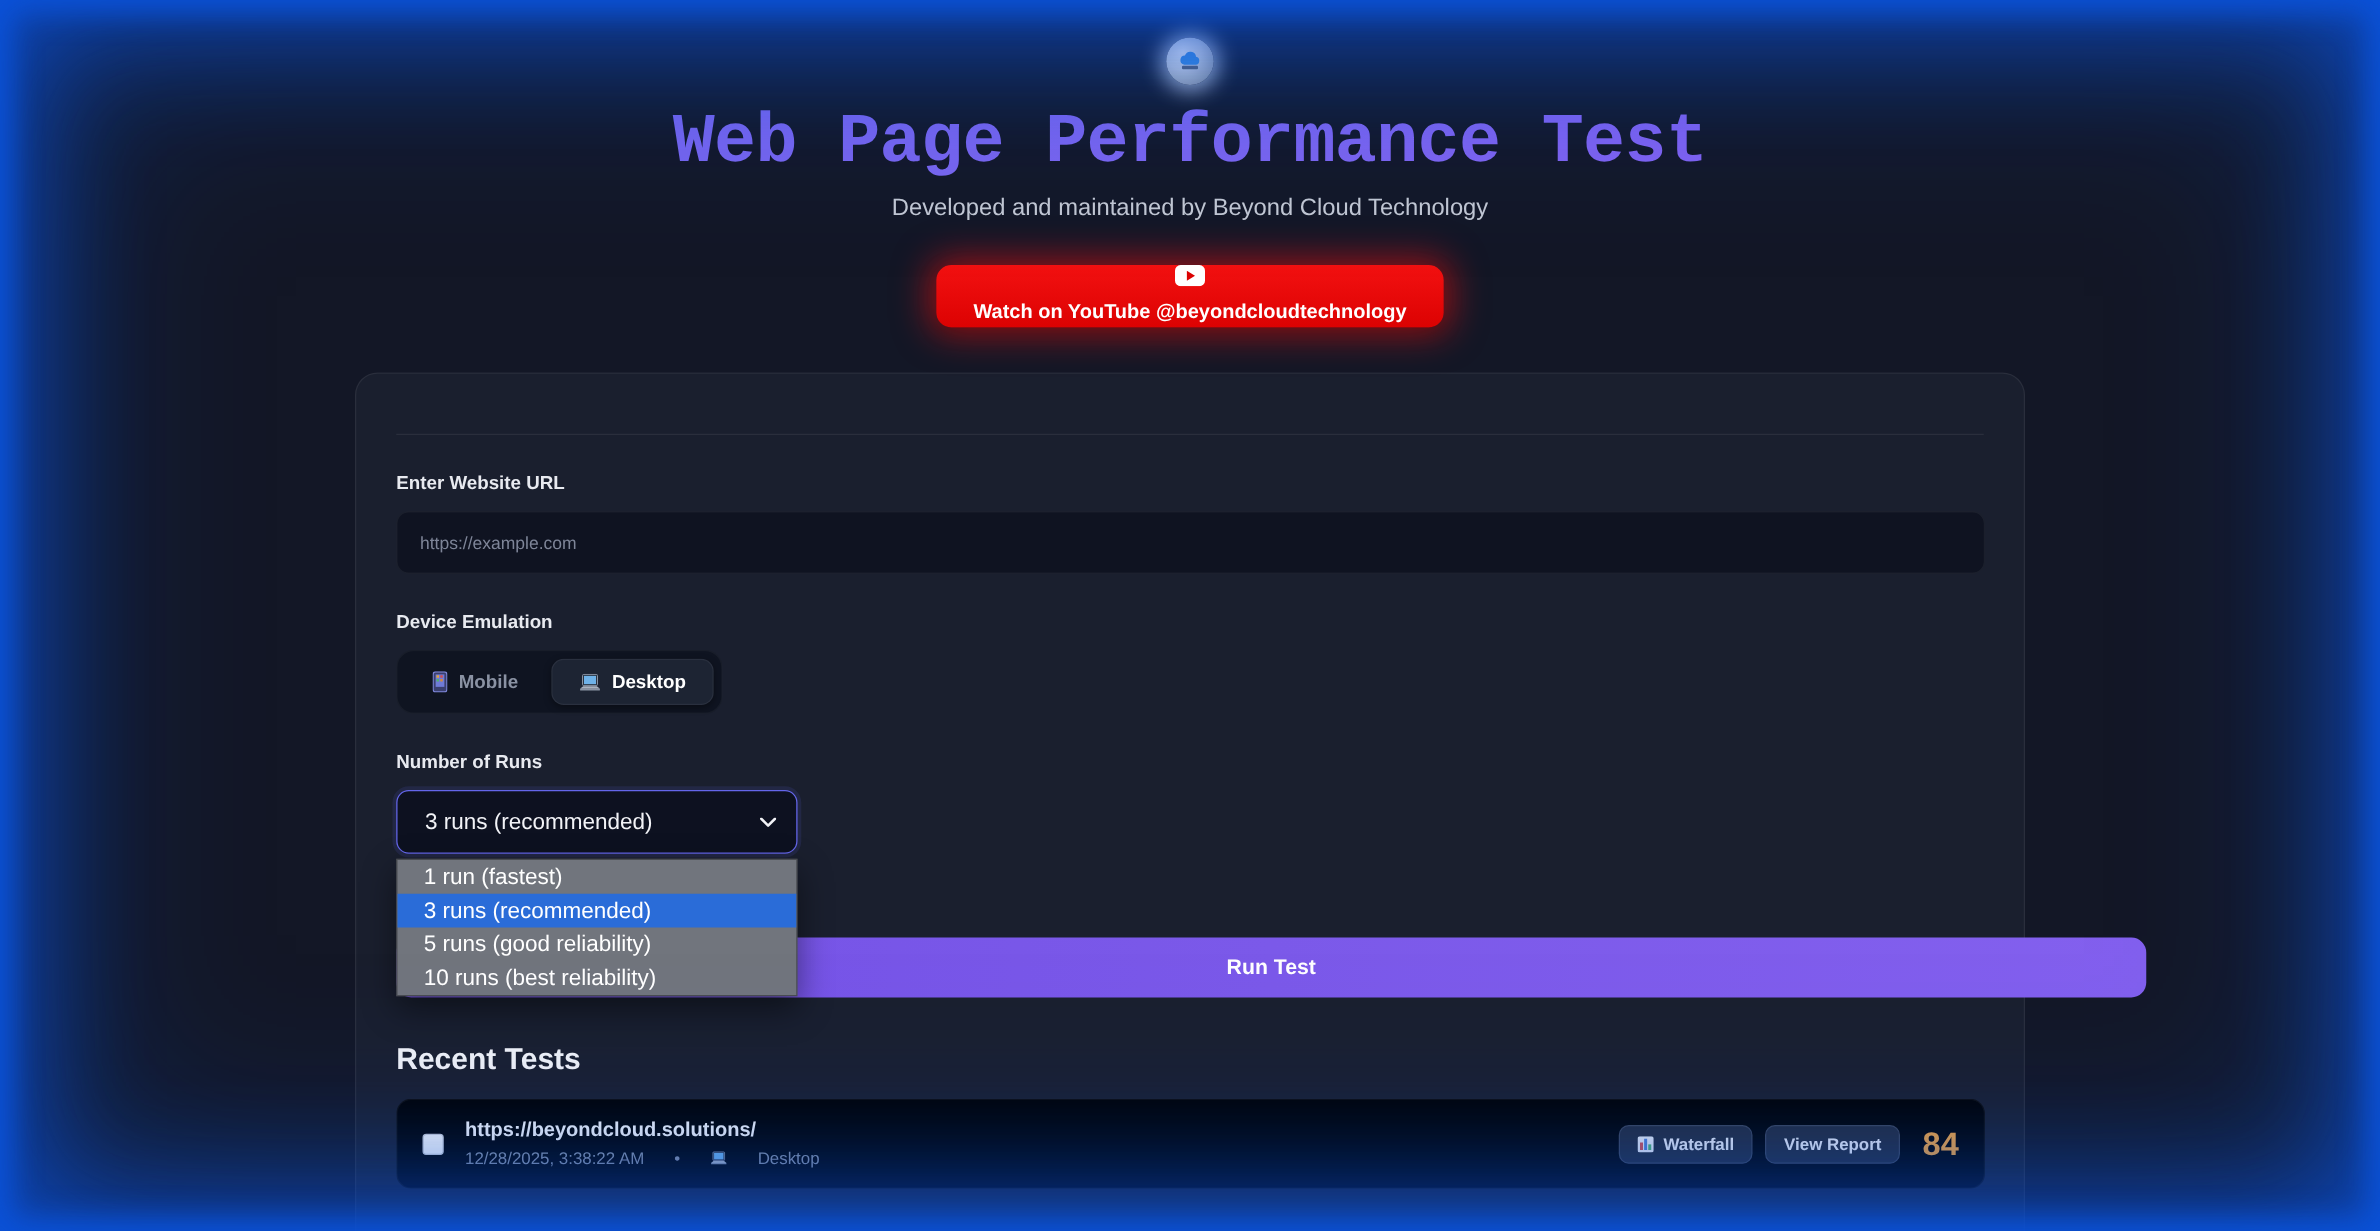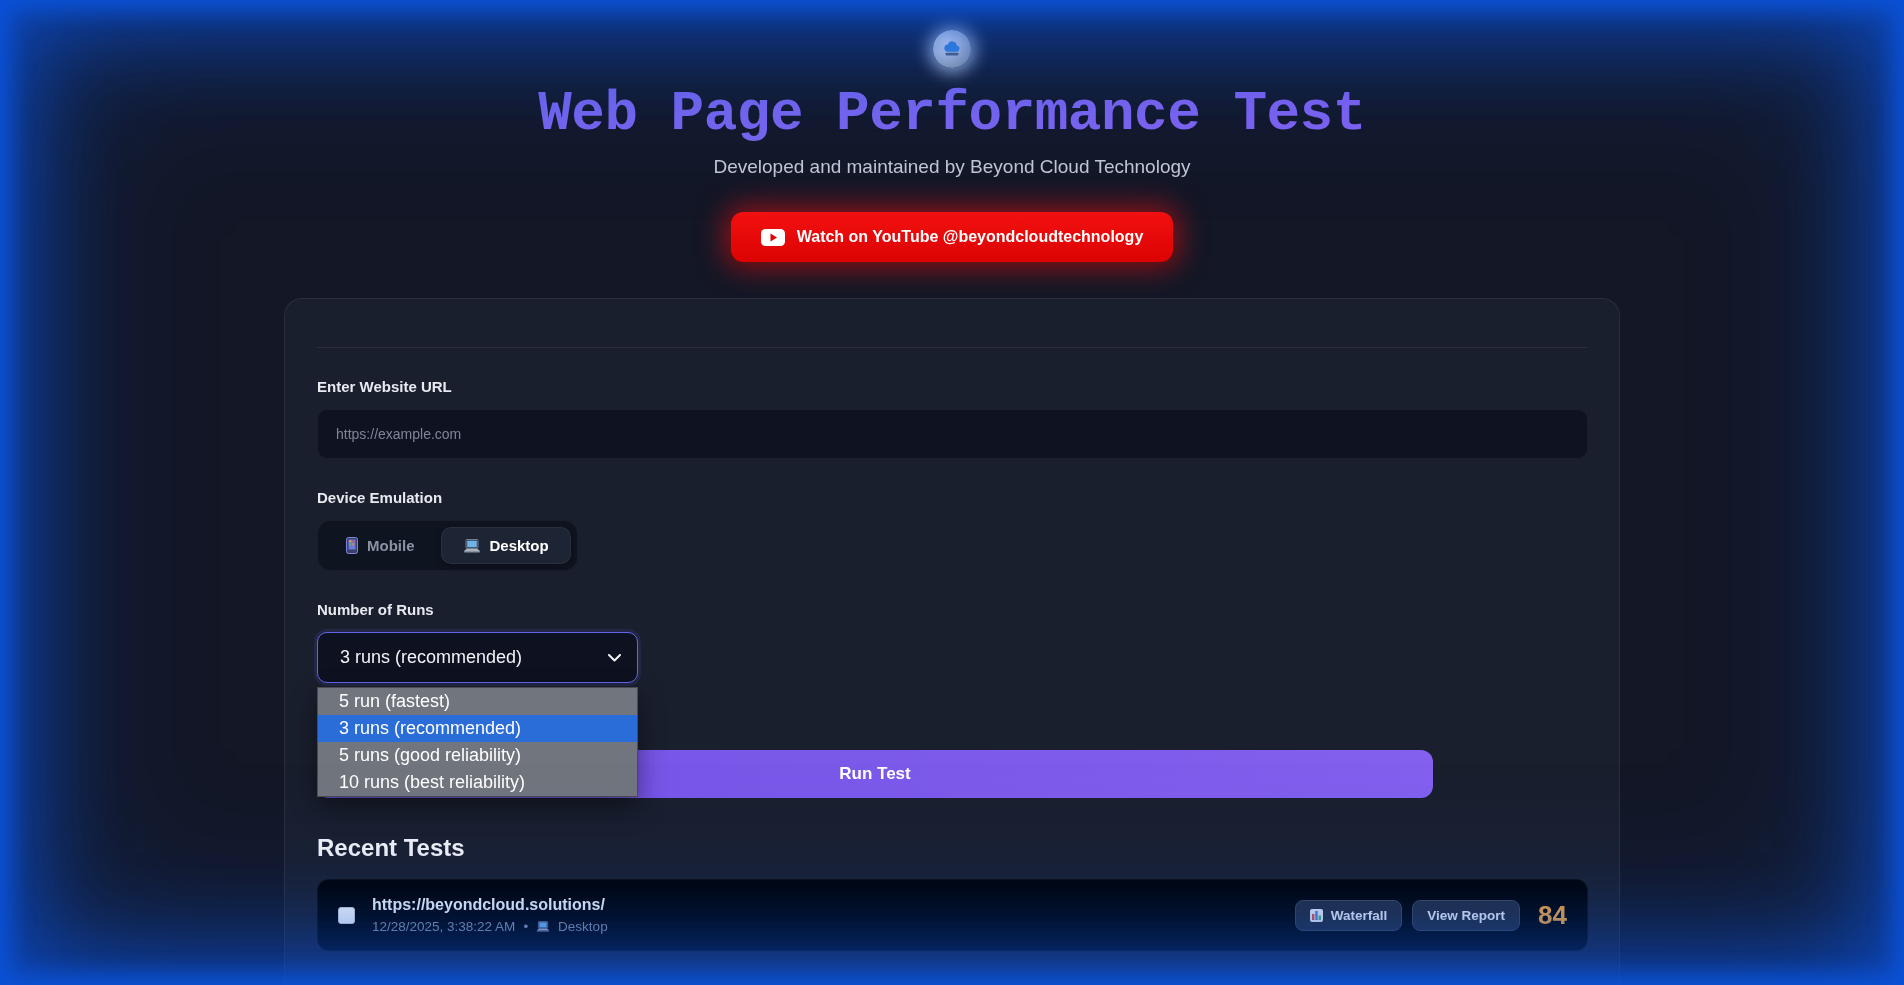--- a/index.html
+++ b/index.html
@@ -39,20 +39,21 @@
   .page-subtitle { margin-top:10px; font-size:19px; color:#c3c8d3; }
   .yt-btn {
     margin-top:34px;
     display:inline-flex; align-items:center; gap:12px;
     height:50px; padding:0 30px; border:none; cursor:pointer;
     border-radius:12px;
     background:linear-gradient(180deg,#f31111 0%, #dc0202 100%);
     box-shadow:0 0 28px 6px rgba(255,20,20,0.55), 0 4px 14px rgba(0,0,0,0.4);
     color:#ffffff; font-size:16px; font-weight:bold;
     font-family:"Liberation Sans", sans-serif;
+    flex-direction:column;
   }
 
   
   .card {
     width:1336px; margin:36px auto 0;
     background:#1a1f2e;
     border:1px solid rgba(255,255,255,0.07);
     border-radius:18px;
     padding:34px 32px 80px;
     min-height:780px;
@@ -111,21 +112,21 @@
     box-shadow:0 10px 25px rgba(0,0,0,0.45);
     border:1px solid rgba(0,0,0,0.35);
   }
   .dd-option {
     height:27px; line-height:27px; padding-left:21px;
     font-size:18px; color:#ffffff; cursor:pointer; white-space:nowrap;
   }
   .dd-option.selected { background:#2a6cd8; }
 
   .run-btn {
-    display:block; width:1116px; height:48px; margin-top:67px;
+    display:block; width:1400px; height:48px; margin-top:67px;
     border:none; border-radius:12px; cursor:pointer;
     background:linear-gradient(90deg,#7452e6 0%, #7b59e9 50%, #8360ee 100%);
     color:#ffffff; font-size:17px; font-weight:bold;
     font-family:"Liberation Sans", sans-serif;
   }
 
   .recent-heading { margin-top:36px; font-size:24px; font-weight:bold; color:#f2f3f7; }
 
   .test-row {
     margin-top:17px; width:1271px; height:72px;
@@ -135,21 +136,21 @@
   }
   .checkbox {
     width:17px; height:17px; border-radius:3px;
     background:#f5f6f8; border:1px solid #c9ccd4; cursor:pointer;
     flex:0 0 auto;
   }
   .test-info { margin-left:17px; flex:1 1 auto; }
   .test-url { font-size:16px; font-weight:bold; color:#f2f3f7; }
   .test-meta {
     margin-top:5px; font-size:13.5px; color:#8890a0;
-    display:flex; align-items:center; gap:8px;
+    display:flex; align-items:center; gap:24px;
   }
   .row-actions { display:flex; align-items:center; gap:10px; }
   .row-btn {
     display:inline-flex; align-items:center; gap:8px;
     padding:7px 14px; border-radius:8px; cursor:pointer;
     background:#242a39; border:1px solid #3c4355;
     color:#e8eaf0; font-size:13.5px; font-weight:bold;
     font-family:"Liberation Sans", sans-serif;
   }
   .score { margin-left:8px; font-size:26px; font-weight:bold; color:#f2a23c; }
@@ -227,21 +228,21 @@
       <div class="select-zone">
         <div class="runs-select">
           <span>3 runs (recommended)</span>
           <span style="display:inline-flex;">
             <svg width="13" height="8" viewBox="0 0 13 8">
               <path d="M1 1 L6.5 6.5 L12 1" fill="none" stroke="#f2f3f7" stroke-width="2" stroke-linecap="round" stroke-linejoin="round"></path>
             </svg>
           </span>
         </div>
         <div class="dropdown">
-          <div class="dd-option">5 run (fastest)</div>
+          <div class="dd-option">1 run (fastest)</div>
           <div class="dd-option selected">3 runs (recommended)</div>
           <div class="dd-option">5 runs (good reliability)</div>
           <div class="dd-option">10 runs (best reliability)</div>
         </div>
       </div>
     </div>
 
     <button class="run-btn">Run Test</button>
 
     <h2 class="recent-heading">Recent Tests</h2>

